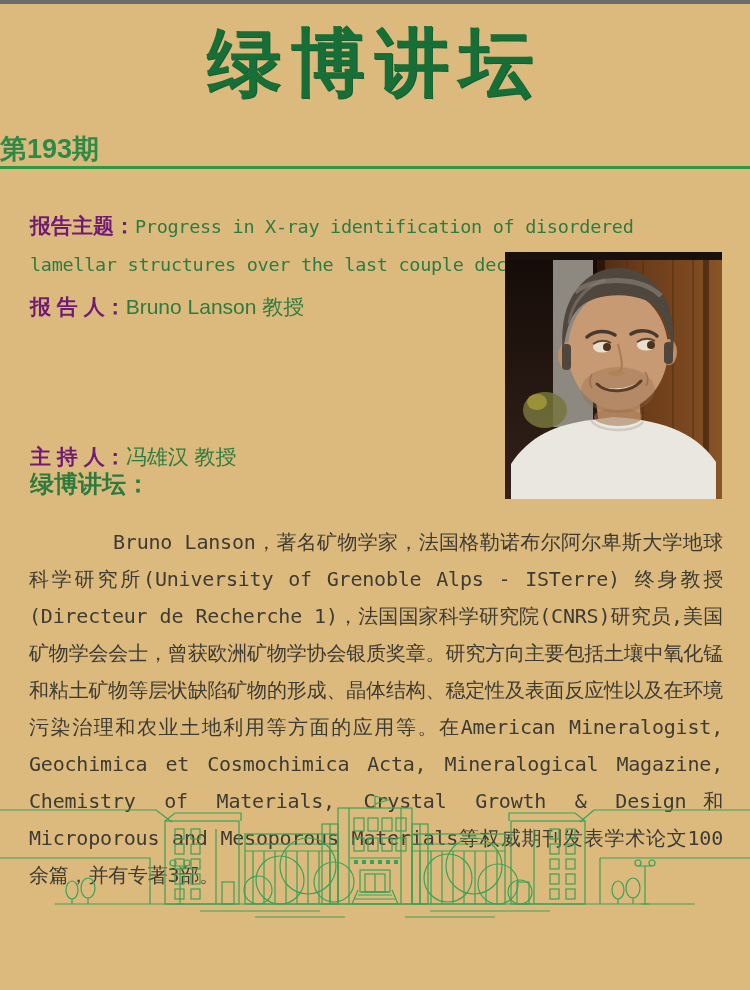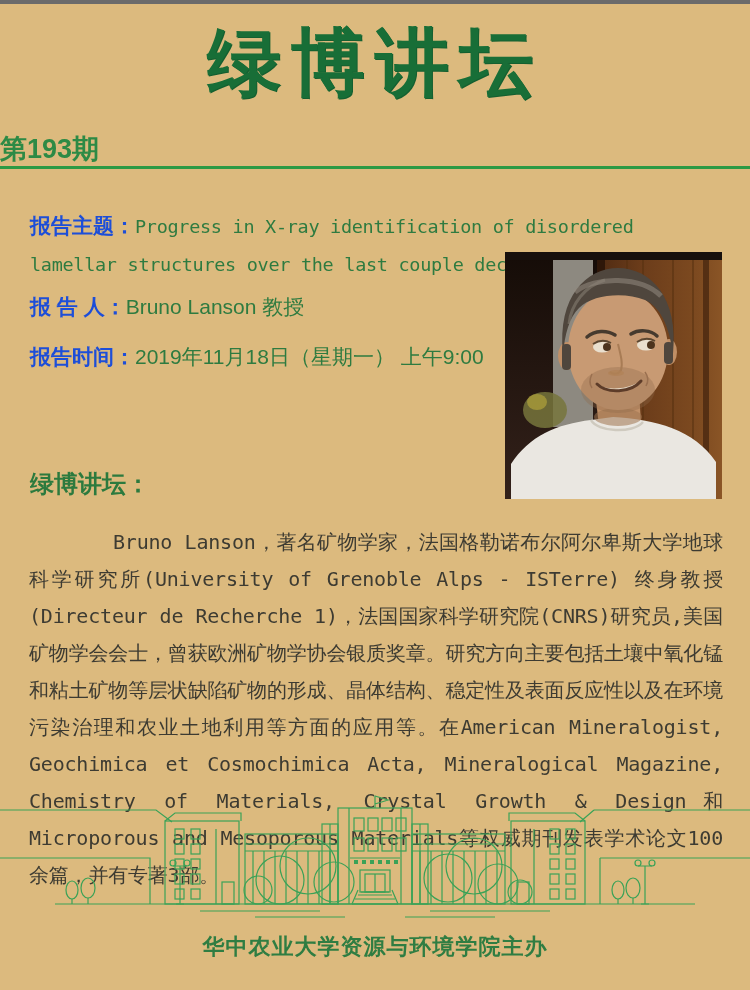--- a/index.html
+++ b/index.html
@@ -21,21 +21,21 @@
     text-align:left; font-size:27px; color:#2d8a45; font-weight:600;
   }
   .rule{
     position:absolute; top:162px; left:0; width:750px; height:3px;
     background:#2c9a44; border:none; margin:0;
   }
   .row{
     position:absolute; left:30px; width:700px;
     font-size:21px; line-height:37px; color:#2e7b40;
   }
-  .row .label{font-weight:700; color:#1d4ed8;}
+  .row .label{font-weight:700; color:#701a75;}
   .mono{
     font-family:"DejaVu Sans Mono", monospace;
     font-size:18.5px; letter-spacing:-0.3px;
   }
   .subject{top:182px;}
   .speaker{top:263px;}
   .time{top:313px;}
   .location{top:363px;}
   .host{top:413px;}
   .bio-header{
@@ -69,23 +69,23 @@
 <div class="poster">
 
   <h1 class="title">绿博讲坛</h1>
   <div class="issue">第193期</div>
   <div class="rule"></div>
 
   <p class="row subject"><span class="label">报告主题：</span><span class="mono">Progress in X-ray identification of disordered lamellar structures over the last couple decades</span></p>
 
   <p class="row speaker"><span class="label">报 告 人：</span><span>Bruno Lanson 教授</span></p>
 
-  <p class="row time"><span class="label">报告时间：</span><span>2019年11月18日（星期一）  上午9:00</span></p>
-
-
+
+
+  <p class="row host"><span class="label">主 持 人：</span><span>冯雄汉 教授</span></p>
 
   <div class="bio-header">绿博讲坛：</div>
 
   <svg class="photo" viewBox="0 0 217 247" aria-label="speaker portrait">
     <defs>
       <linearGradient id="wood" x1="0" y1="0" x2="1" y2="0">
         <stop offset="0" stop-color="#4e2a12"></stop>
         <stop offset="0.35" stop-color="#6b3c1a"></stop>
         <stop offset="0.8" stop-color="#7d4a20"></stop>
         <stop offset="1" stop-color="#8a5526"></stop>
@@ -251,15 +251,14 @@
         <circle cx="652" cy="69" r="3"></circle>
     </g>
 
     <g>
       <path d="M55,110 H695"></path>
       <path d="M200,117 h120 M430,117 h120"></path>
       <path d="M255,123 h90 M405,123 h90"></path>
     </g>
   </svg>
 
-  <div class="footer">华中农业大学资源与环境学院主办</div>
 
 </div>
 
 </body></html>

